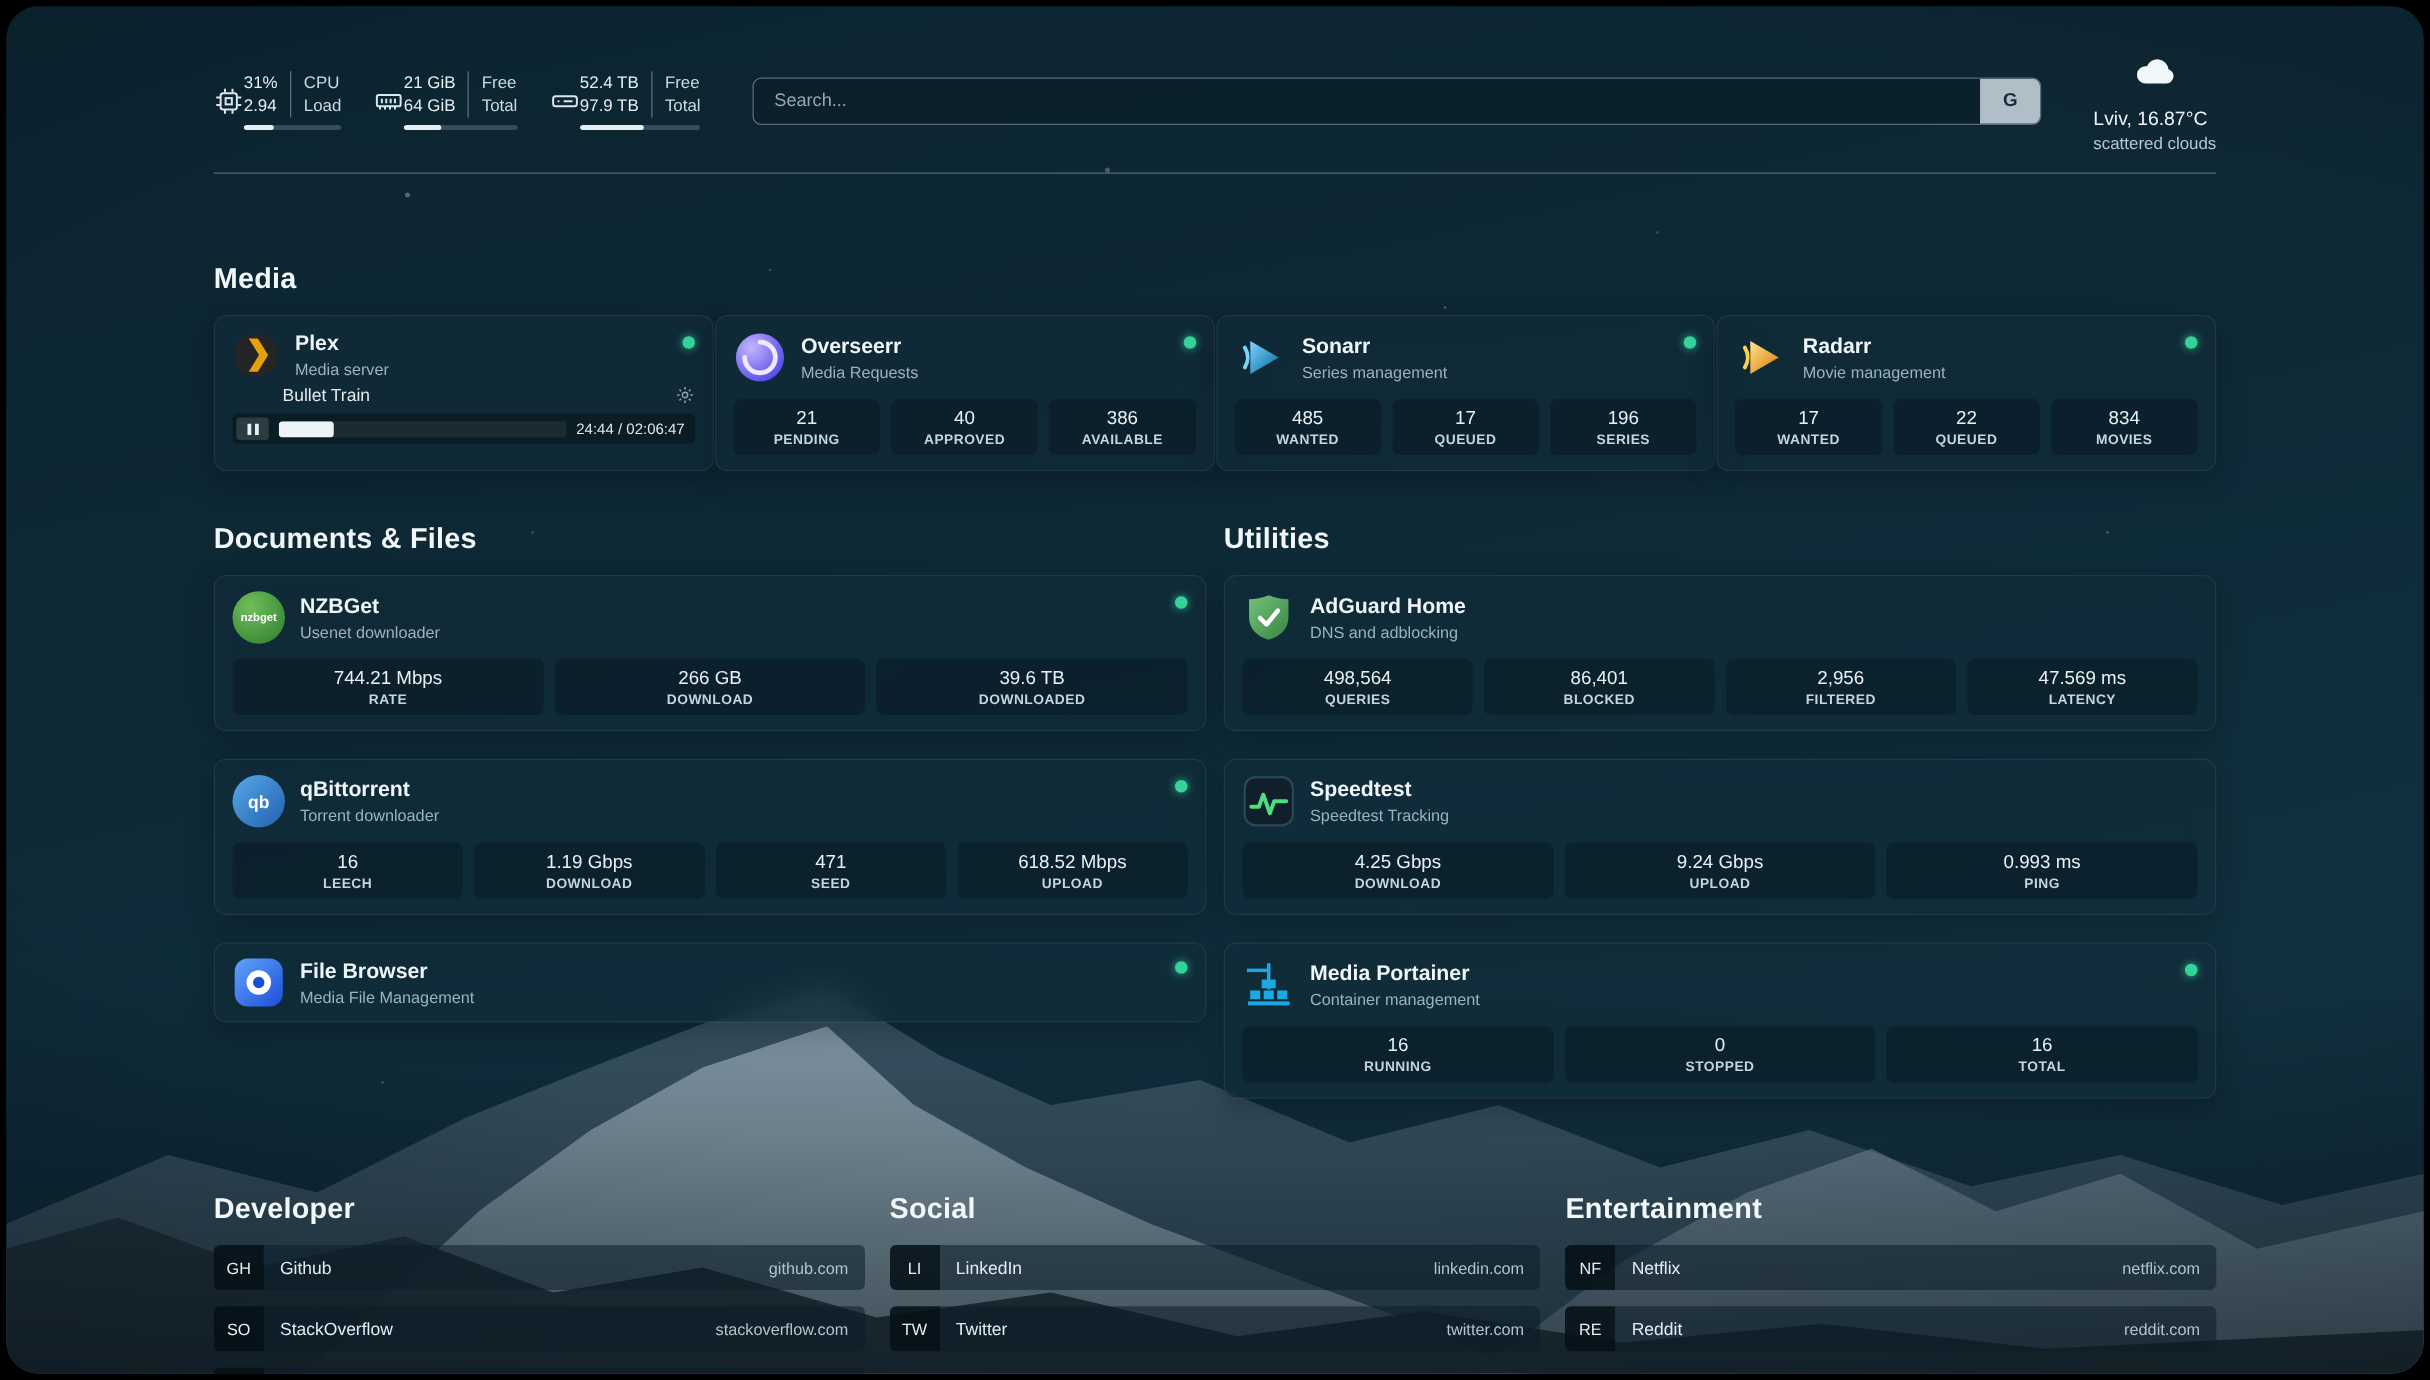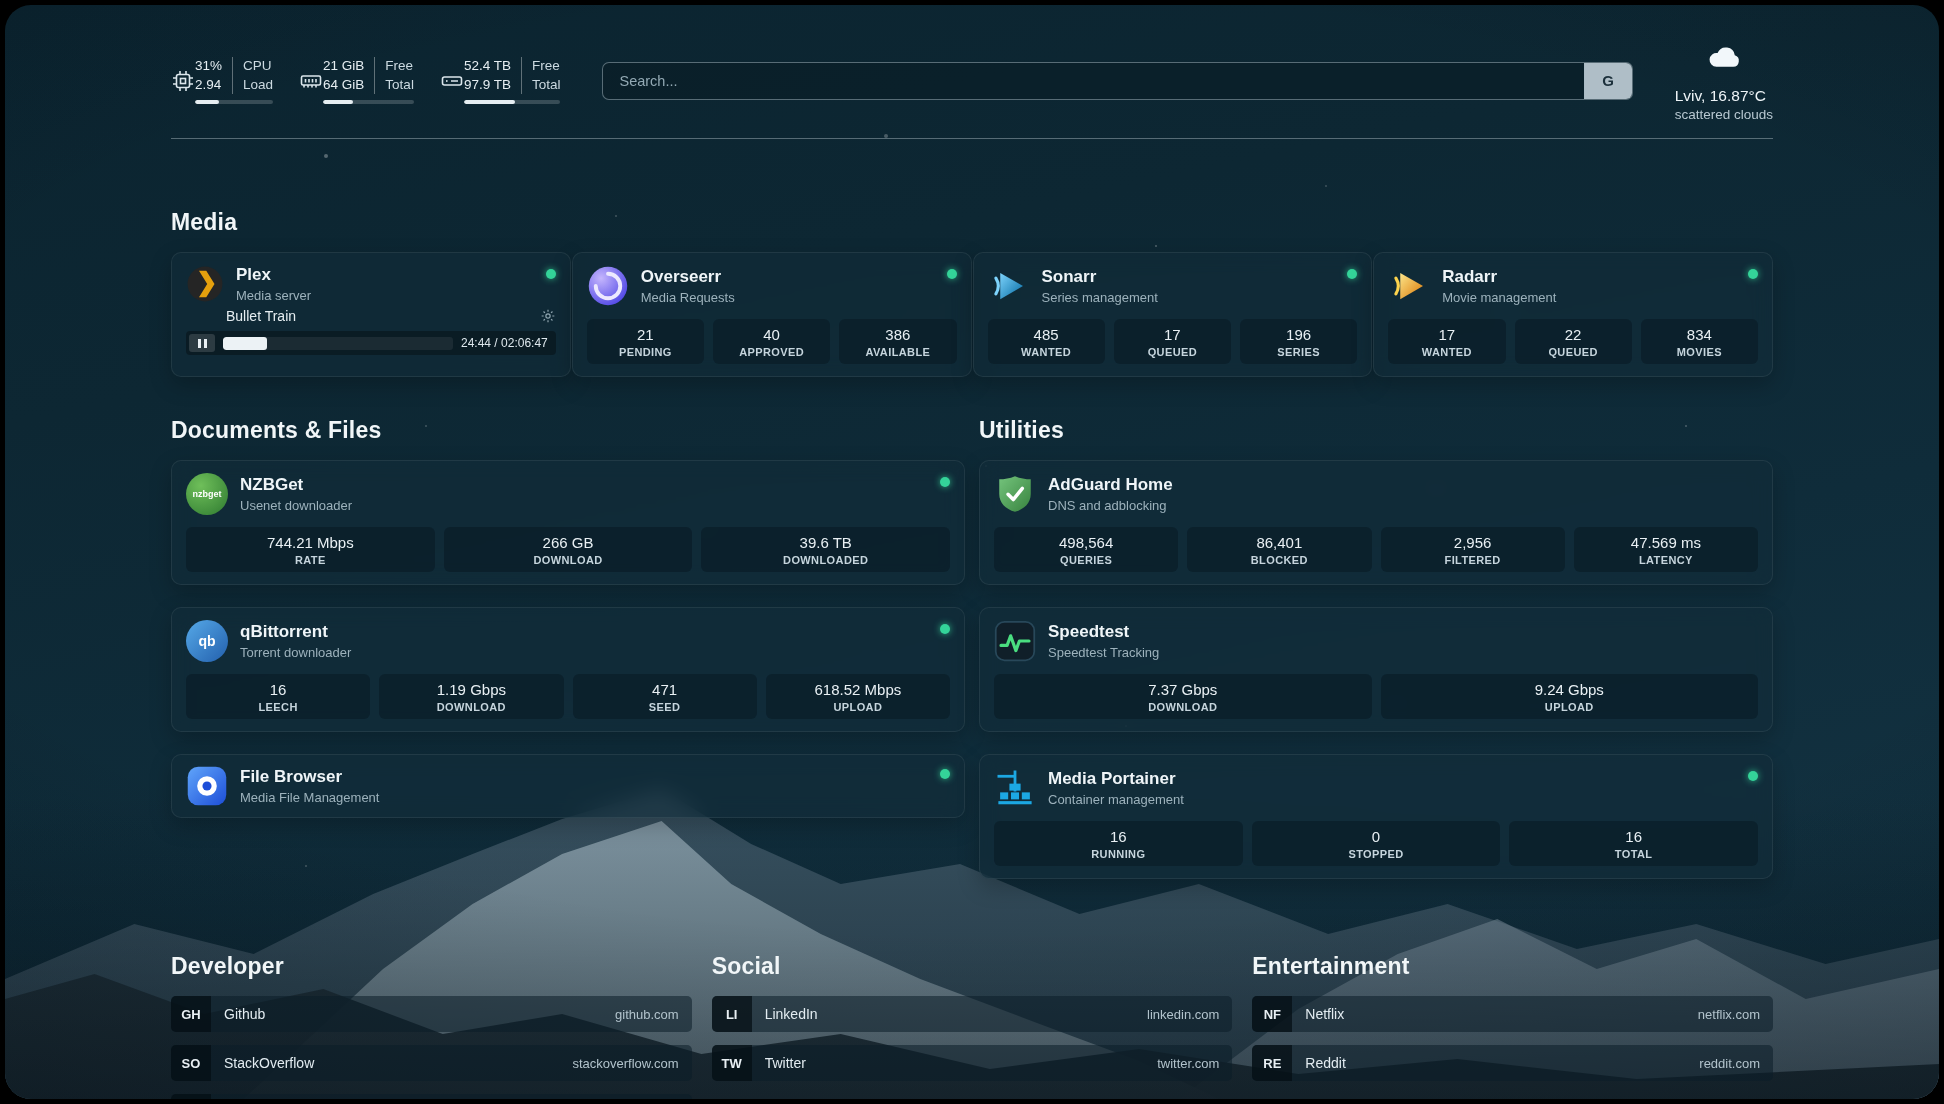--- a/index.html
+++ b/index.html
@@ -91,21 +91,21 @@
   .track { flex:1; height:13px; border-radius:3px; background:rgba(255,255,255,.07); overflow:hidden; }
   .fill { height:100%; background:#ecf2f5; border-radius:3px; }
   .time { font-size:12px; color:#dfe9ee; white-space:nowrap; }
 
   .fb-card { padding:10px 14px; }
 
   
   .bookmarks { margin-top:74px; display:grid; grid-template-columns:repeat(3,1fr); gap:20px; }
   .bm-list { margin-top:16px; display:flex; flex-direction:column; gap:13px; }
   .bm-row { display:flex; align-items:center; height:36px; background:rgba(11,30,40,.55); border-radius:5px; overflow:hidden; cursor:pointer; }
-  .bm-abbr { width:40px; height:100%; background:rgba(4,14,20,.72); color:#e8eff3; font-weight:700; font-size:13px;
+  .bm-abbr { width:40px; height:100%; background:rgba(4,14,20,.72); color:#e8eff3; font-weight:400; font-size:13px;
              display:flex; align-items:center; justify-content:center; flex:none; }
   .bm-name { margin-left:13px; font-size:14px; color:#e3ecf1; }
   .bm-url { margin-left:auto; margin-right:13px; font-size:13px; color:#b2c3cc; }
 
   
   .icon-circle { width:100%; height:100%; border-radius:50%; display:flex; align-items:center; justify-content:center; color:#fff; font-weight:700; }
   .icon-nzb { background:radial-gradient(circle at 35% 30%, #6fbf5a, #2e7a30); font-size:9px; }
   .icon-qb { background:linear-gradient(135deg,#56a9e8,#2360ad); font-size:14px; }
 </style>
 </head>
@@ -511,26 +511,30 @@
                   <path d="M4 14.5h3.5l2-5.5 3 8.5 2-5.5H20" stroke="#4ade80" stroke-width="1.8" fill="none" stroke-linecap="round" stroke-linejoin="round"></path>
                 </svg>
               </span>
               <div class="svc-meta">
                 <div class="svc-name">Speedtest</div>
                 <div class="svc-desc">Speedtest Tracking</div>
               </div>
             </div>
             <div class="stats">
               <div class="stat">
-                <div class="stat-value">7.37 Gbps</div>
+                <div class="stat-value">4.25 Gbps</div>
                 <div class="stat-label">DOWNLOAD</div>
               </div>
               <div class="stat">
                 <div class="stat-value">9.24 Gbps</div>
                 <div class="stat-label">UPLOAD</div>
+              </div>
+              <div class="stat">
+                <div class="stat-value">0.993 ms</div>
+                <div class="stat-label">PING</div>
               </div>
             </div>
           </div>
 
           <div class="card">
             <div class="card-head">
               <span class="svc-icon">
                 <svg viewBox="0 0 24 24" fill="#1ca8e3">
                   <rect x="2" y="4.5" width="9.5" height="1.6"></rect>
                   <rect x="11.2" y="2" width="1.6" height="12"></rect>

